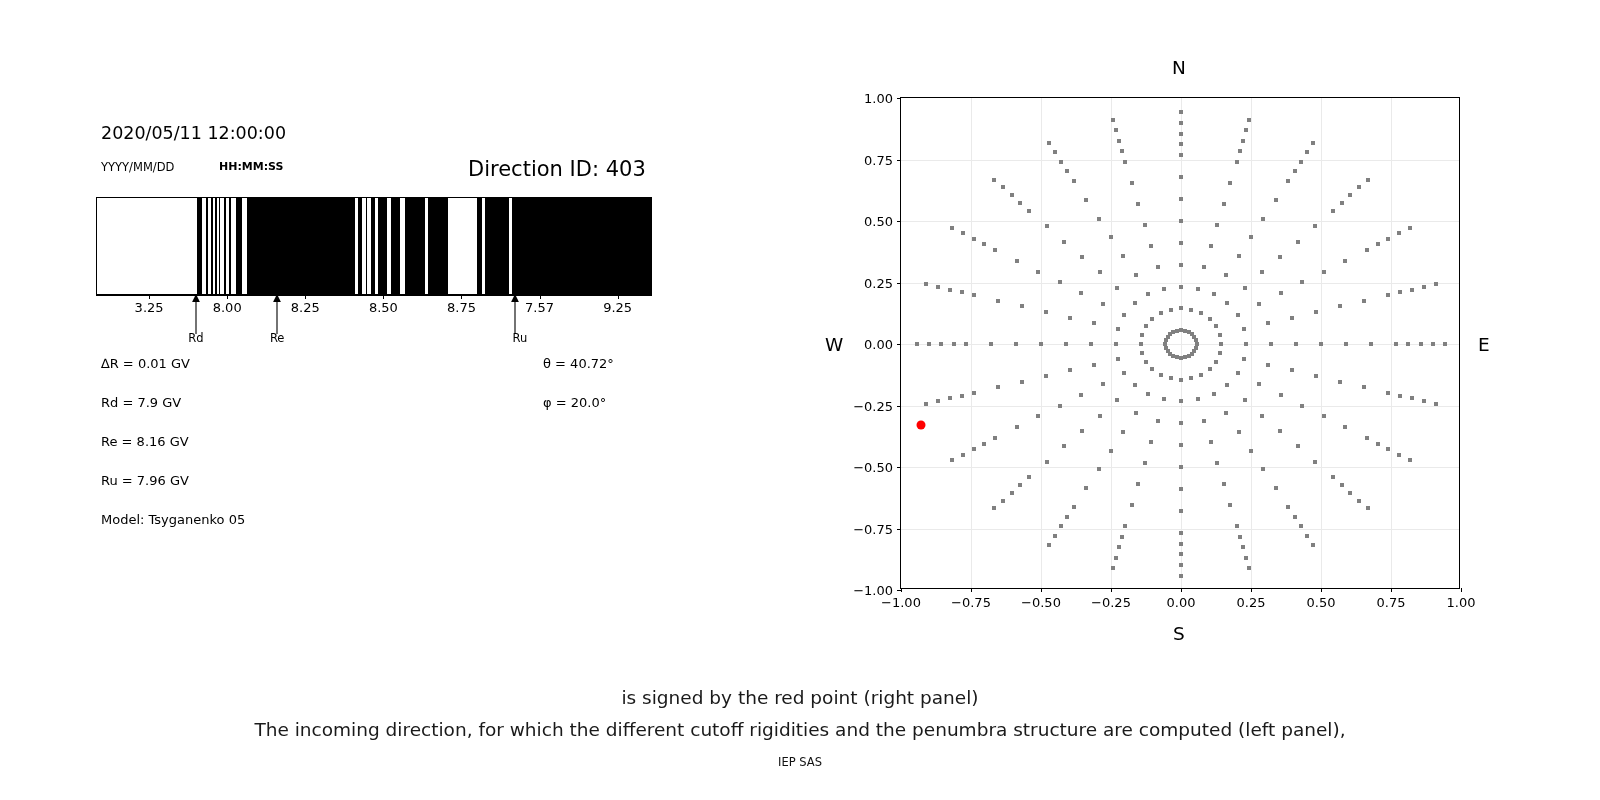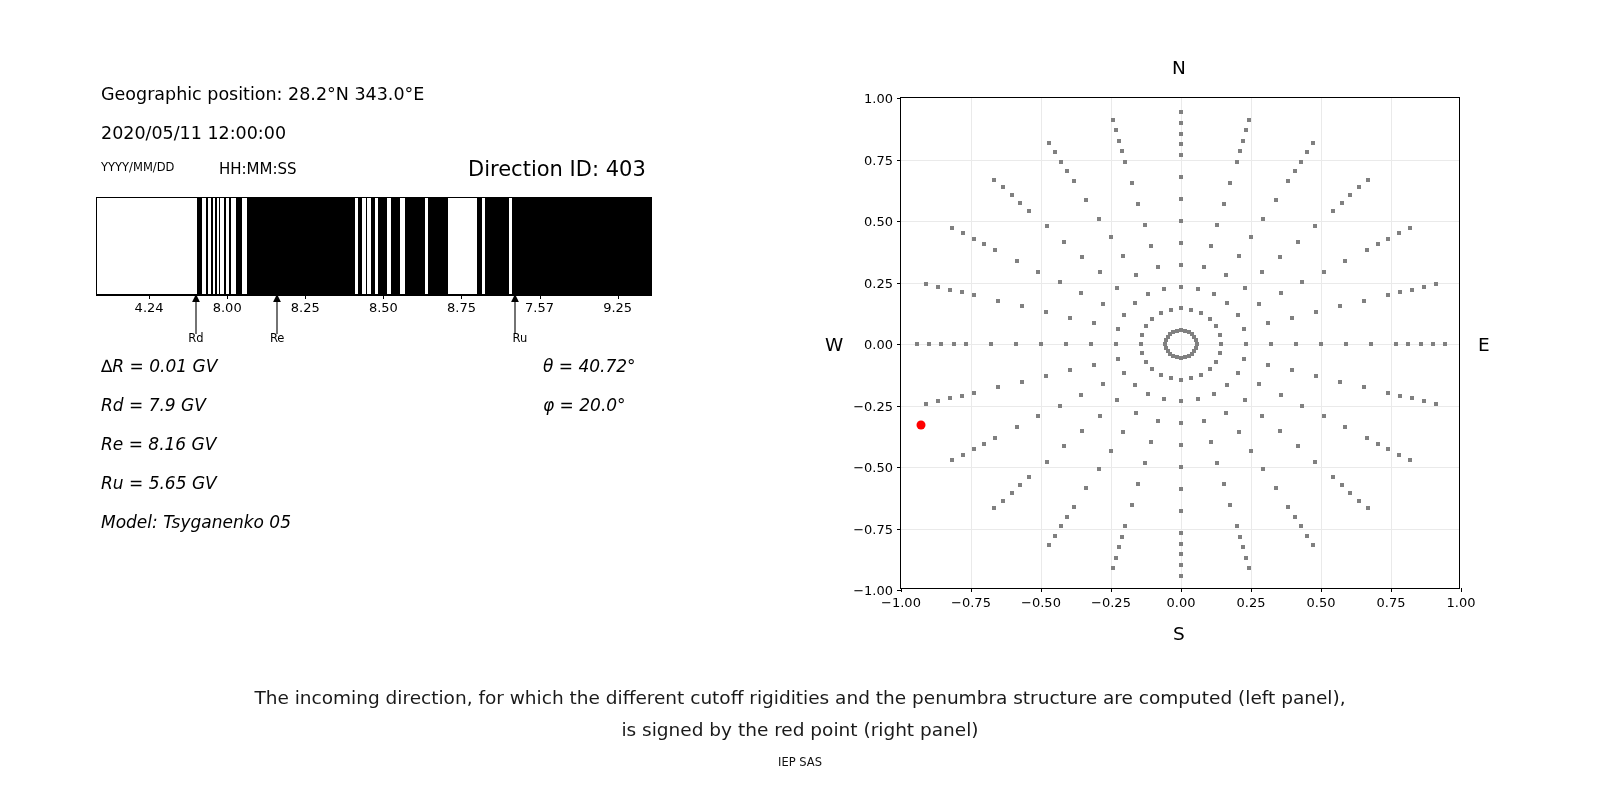--- a/index.html
+++ b/index.html
@@ -42,21 +42,22 @@
     font-size: 17.5px;
   }
   #date-format-hint {
     left: 101px;
     top: 160px;
     font-size: 11.5px;
   }
   #time-format-hint {
     left: 219px;
     top: 160px;
-    font-size: 15px;
+    font-size: 11px;
+    font-weight: bold;
   }
   #direction-id {
     left: 468px;
     top: 157px;
     font-size: 21px;
   }
 
   
   #penumbra-plot {
     position: absolute;
@@ -126,23 +127,22 @@
     position: absolute;
     top: 36px;
     font-size: 11.5px;
     transform: translateX(-50%);
     white-space: nowrap;
   }
 
   
   .value-line {
     position: absolute;
-    font-size: 17px;
+    font-size: 13px;
     white-space: nowrap;
-    font-style: italic;
   }
   .left-col  { left: 101px; }
   .right-col { left: 543px; }
 
   
   #right-panel {
     position: absolute;
     left: 820px;
     top: 55px;
     width: 700px;
@@ -241,21 +241,20 @@
     text-align: center;
     font-size: 11.5px;
     color: #111;
   }
 </style>
 </head>
 <body>
 
 <div id="left-panel">
 
-  <div class="txt" id="geo-position">Geographic position: 28.2°N 343.0°E</div>
 
   <div class="txt" id="datetime-value">2020/05/11 12:00:00</div>
 
   <div class="txt" id="date-format-hint">YYYY/MM/DD</div>
 
   <div class="txt" id="time-format-hint">HH:MM:SS</div>
 
   <div class="txt" id="direction-id">Direction ID: 403</div>
 
   <div id="penumbra-plot">
@@ -278,21 +277,21 @@
         <div class="band" style="left: 331.101px; width: 19.991px;"></div>
         <div class="band" style="left: 379.517px; width: 5.31011px;"></div>
         <div class="band" style="left: 388.263px; width: 23.427px;"></div>
         <div class="band" style="left: 415.126px; width: 140.874px;"></div>
       </div>
   </div>
 
   <div id="penumbra-axis">
     <div class="axis-line"></div>
   <div class="tick" style="left: 53.1011px;"></div>
-      <div class="tick-label" style="left: 53.1011px;">4.24</div>
+      <div class="tick-label" style="left: 53.1011px;">3.25</div>
       <div class="tick" style="left: 131.191px;"></div>
       <div class="tick-label" style="left: 131.191px;">8.00</div>
       <div class="tick" style="left: 209.281px;"></div>
       <div class="tick-label" style="left: 209.281px;">8.25</div>
       <div class="tick" style="left: 287.371px;"></div>
       <div class="tick-label" style="left: 287.371px;">8.50</div>
       <div class="tick" style="left: 365.461px;"></div>
       <div class="tick-label" style="left: 365.461px;">8.75</div>
       <div class="tick" style="left: 443.551px;"></div>
       <div class="tick-label" style="left: 443.551px;">7.57</div>
@@ -311,21 +310,21 @@
       <svg class="marker-arrow" viewBox="0 0 11 40" style="left: 418.562px;">
         <line x1="5.5" y1="40" x2="5.5" y2="5" stroke="#000" stroke-width="1.1"></line>
         <polygon points="5.5,0 1.6,8 9.4,8" fill="#000"></polygon>
       </svg>
       <div class="marker-label" style="left: 424px;">Ru</div>
     </div>
 
   <div class="value-line left-col" style="top:356px">∆R = 0.01 GV</div>
   <div class="value-line left-col" style="top:395px">Rd = 7.9 GV</div>
   <div class="value-line left-col" style="top:434px">Re = 8.16 GV</div>
-  <div class="value-line left-col" style="top:473px">Ru = 5.65 GV</div>
+  <div class="value-line left-col" style="top:473px">Ru = 7.96 GV</div>
   <div class="value-line left-col" style="top:512px">Model: Tsyganenko 05</div>
   <div class="value-line right-col" style="top:356px">θ = 40.72°</div>
   <div class="value-line right-col" style="top:395px">φ = 20.0°</div>
 </div>
 
 <div id="right-panel">
   <div id="polar-axes">
     <div id="red-point" style="left: 19.6px; top: 327.18px;"></div>
   <div class="ax-tick-x" style="left: 0px;"></div>
       <div class="xlabel" style="left: 0px;">−1.00</div>
@@ -691,17 +690,17 @@
       <div class="dot" style="left: 211.549px; top: 21.5568px;"></div>
     </div>
 </div>
 
 <div class="compass" id="compass-n">N</div>
 <div class="compass" id="compass-s">S</div>
 <div class="compass" id="compass-w">W</div>
 <div class="compass" id="compass-e">E</div>
 
 <div id="caption">
+  <div>is signed by the red point (right panel)</div>
   <div>The incoming direction, for which the different cutoff rigidities and the penumbra structure are computed (left panel),</div>
-  <div>is signed by the red point (right panel)</div>
 </div>
 
 <div id="footer">IEP SAS</div>
 
 </body></html>

